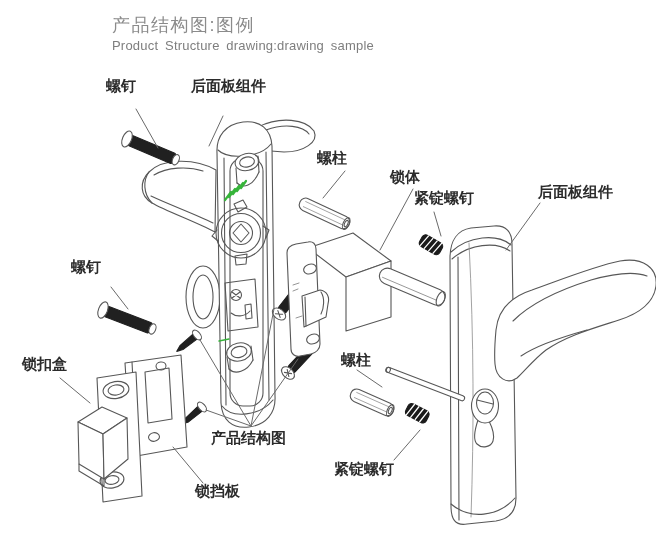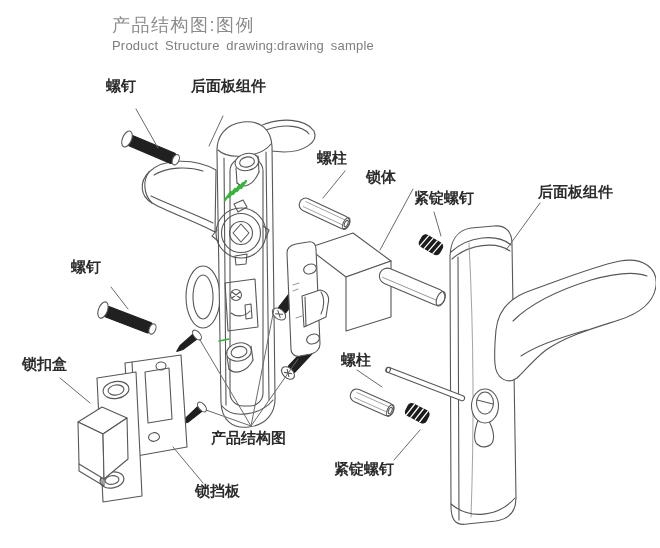--- a/index.html
+++ b/index.html
@@ -225,21 +225,21 @@
       </g>
     </g>
   </svg>
 
   <div class="title">产品结构图:图例</div>
   <div class="subtitle">Product Structure drawing:drawing sample</div>
 
   <div class="lbl" style="left:106px;top:78px">螺钉</div>
   <div class="lbl" style="left:191px;top:78px">后面板组件</div>
   <div class="lbl" style="left:317px;top:150px">螺柱</div>
-  <div class="lbl" style="left:366px;top:169px">锁体</div>
+  <div class="lbl" style="left:390px;top:169px">锁体</div>
   <div class="lbl" style="left:414px;top:190px">紧锭螺钉</div>
   <div class="lbl" style="left:538px;top:184px">后面板组件</div>
   <div class="lbl" style="left:71px;top:259px">螺钉</div>
   <div class="lbl" style="left:22px;top:356px">锁扣盒</div>
   <div class="lbl" style="left:341px;top:352px">螺柱</div>
   <div class="lbl" style="left:211px;top:430px">产品结构图</div>
   <div class="lbl" style="left:195px;top:483px">锁挡板</div>
   <div class="lbl" style="left:334px;top:461px">紧锭螺钉</div>
 
 </div>

